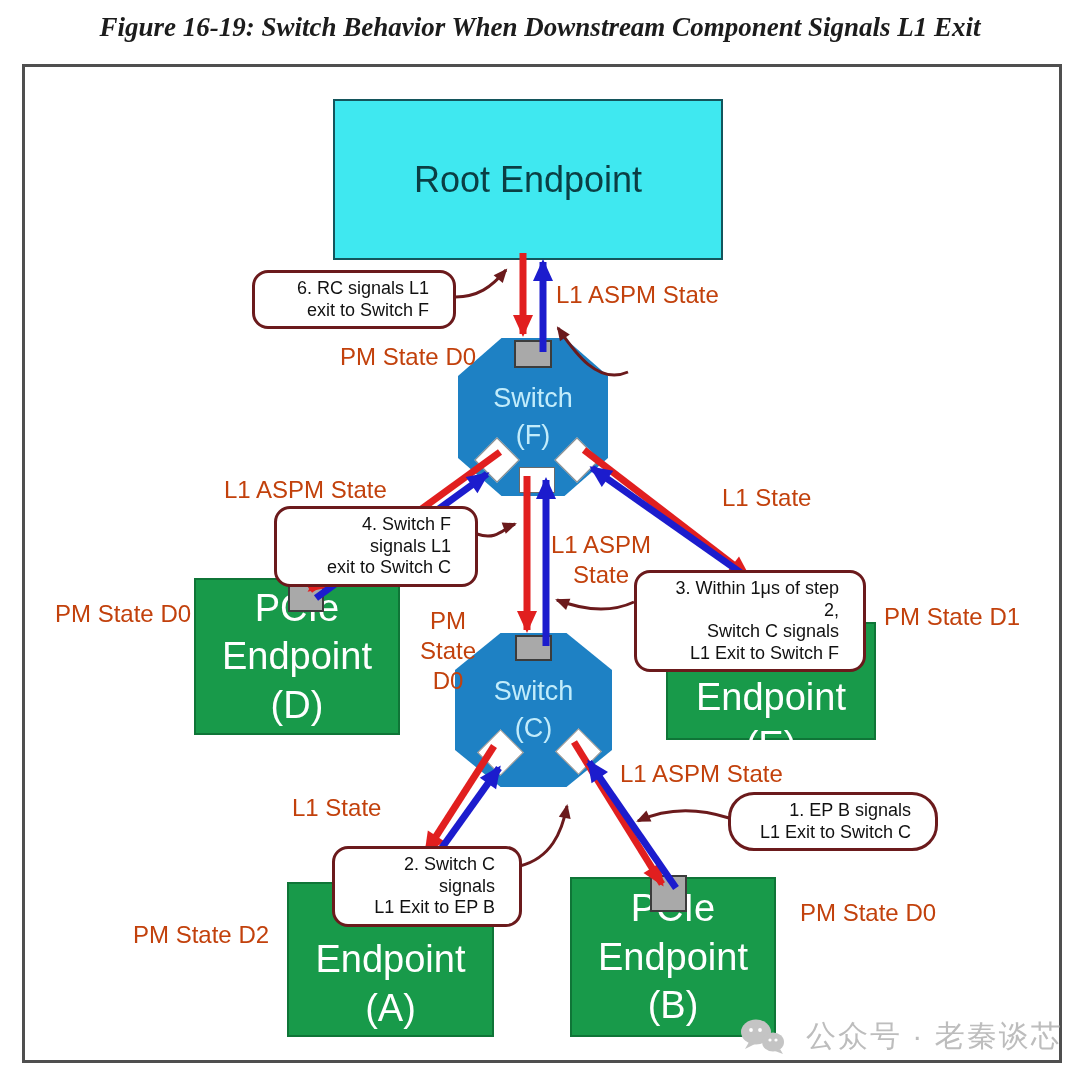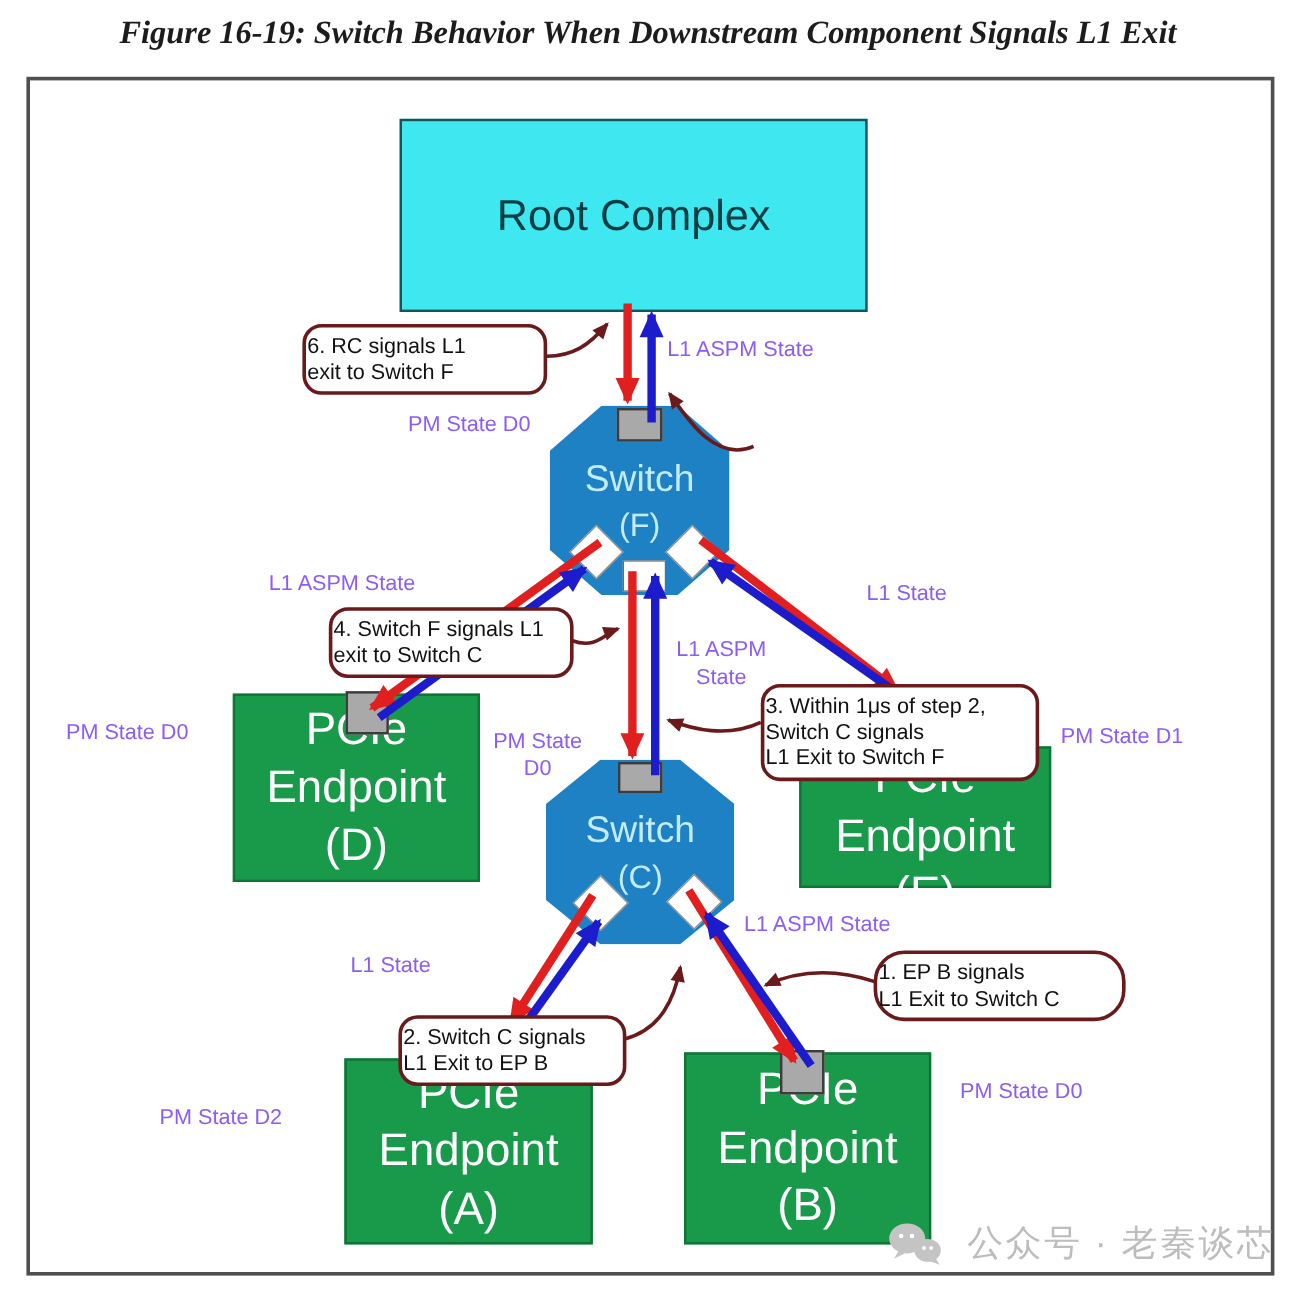--- a/index.html
+++ b/index.html
@@ -12,63 +12,63 @@
            border:3px solid #4f4f4f; background:#ffffff; z-index:1; }
 
   .node { position:absolute; display:flex; flex-direction:column; align-items:center;
           justify-content:center; text-align:center; z-index:10; }
   .rc   { left:333px; top:99px; width:386px; height:157px; background:#3fe8f0;
           border:2px solid #14555c; color:#0b3e44; font-size:36px; }
   .sw   { background:#1e81c4; color:#c2ecfb;
           clip-path:polygon(29% 0%, 71% 0%, 100% 24%, 100% 76%, 71% 100%, 29% 100%, 0% 76%, 0% 24%); }
   .swf  { left:458px; top:338px; width:150px; height:158px; }
   .swc  { left:455px; top:633px; width:157px; height:154px; }
-  .sw-label { font-size:31px; }
+  .sw-label { font-size:27px; }
   .sw-id    { font-size:27px; margin-top:6px; }
   .ep   { background:#189a4a; border:2px solid #0f7537; color:#ffffff;
           font-size:38px; line-height:1.28; }
   .ep-d { left:194px; top:578px; width:202px; height:153px; }
   .ep-e { left:666px; top:622px; width:206px; height:114px; justify-content:flex-start; }
   .ep-a { left:287px; top:882px; width:203px; height:151px; }
   .ep-b { left:570px; top:877px; width:202px; height:156px; }
 
   .port    { position:absolute; background:#a9a9a9; border:2px solid #3c3c3c; z-index:12; }
   .diamond { position:absolute; background:#ffffff; border:1px solid #8a8a8a;
              transform:rotate(45deg); z-index:12; }
   .wsq     { position:absolute; background:#ffffff; border:1px solid #6a6a6a; z-index:12; }
 
   .arrows { position:absolute; left:0; top:0; z-index:20; pointer-events:none; }
 
   .callout { position:absolute; background:#ffffff; border:3px solid #6b1a1c;
-             border-radius:16px; padding:5px 1px; font-size:18px; line-height:1.2;
-             color:#111111; text-align:left; z-index:30; box-sizing:border-box; }
+             border-radius:16px; padding:5px 24px; font-size:18px; line-height:1.2;
+             color:#111111; text-align:right; z-index:30; box-sizing:border-box; }
   .co6 { left:252px; top:270px; width:204px; }
   .co5 { left:627px; top:334px; width:228px; }
   .co4 { left:274px; top:506px; width:204px; }
   .co3 { left:634px; top:570px; width:232px; }
   .co2 { left:332px; top:846px; width:190px; }
   .co1 { left:728px; top:792px; width:210px;border-radius:26px; }
 
-  .lbl { position:absolute; color:#8b5cf6; font-size:18px; white-space:nowrap; z-index:40; }
+  .lbl { position:absolute; color:#c2410c; font-size:24px; white-space:nowrap; z-index:40; }
   .lbl-2line { text-align:center; white-space:normal; line-height:1.25; }
 
   .watermark { position:absolute; left:740px; top:1016px; display:flex; align-items:center;
                gap:20px; color:#bdbdbd; font-size:30px; letter-spacing:2px; z-index:50; }
 </style>
 </head>
 <body>
 
 <div class="page">
 
   <div class="title">Figure 16-19: Switch Behavior When Downstream Component Signals L1 Exit</div>
 
   <div class="frame"></div>
 
   <div class="node rc">
-    <span>Root Complex</span>
+    <span>Root Endpoint</span>
   </div>
 
   <div class="node sw swf">
     <span class="sw-label">Switch</span>
     <span class="sw-id">(F)</span>
   </div>
 
   <div class="node sw swc">
     <span class="sw-label">Switch</span>
     <span class="sw-id">(C)</span>

